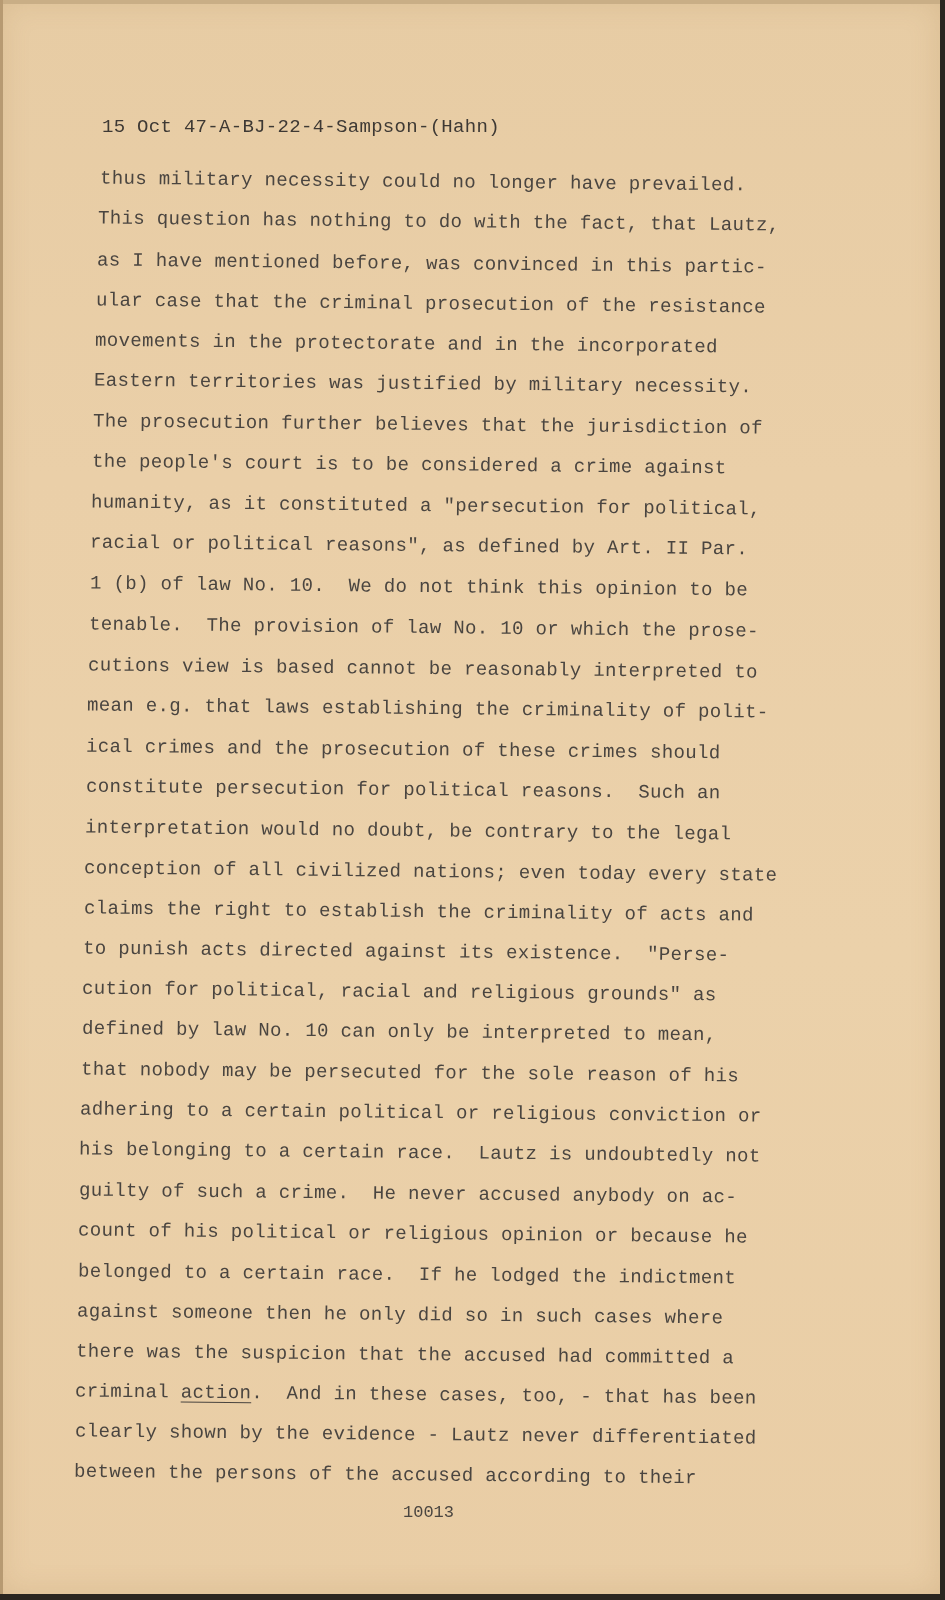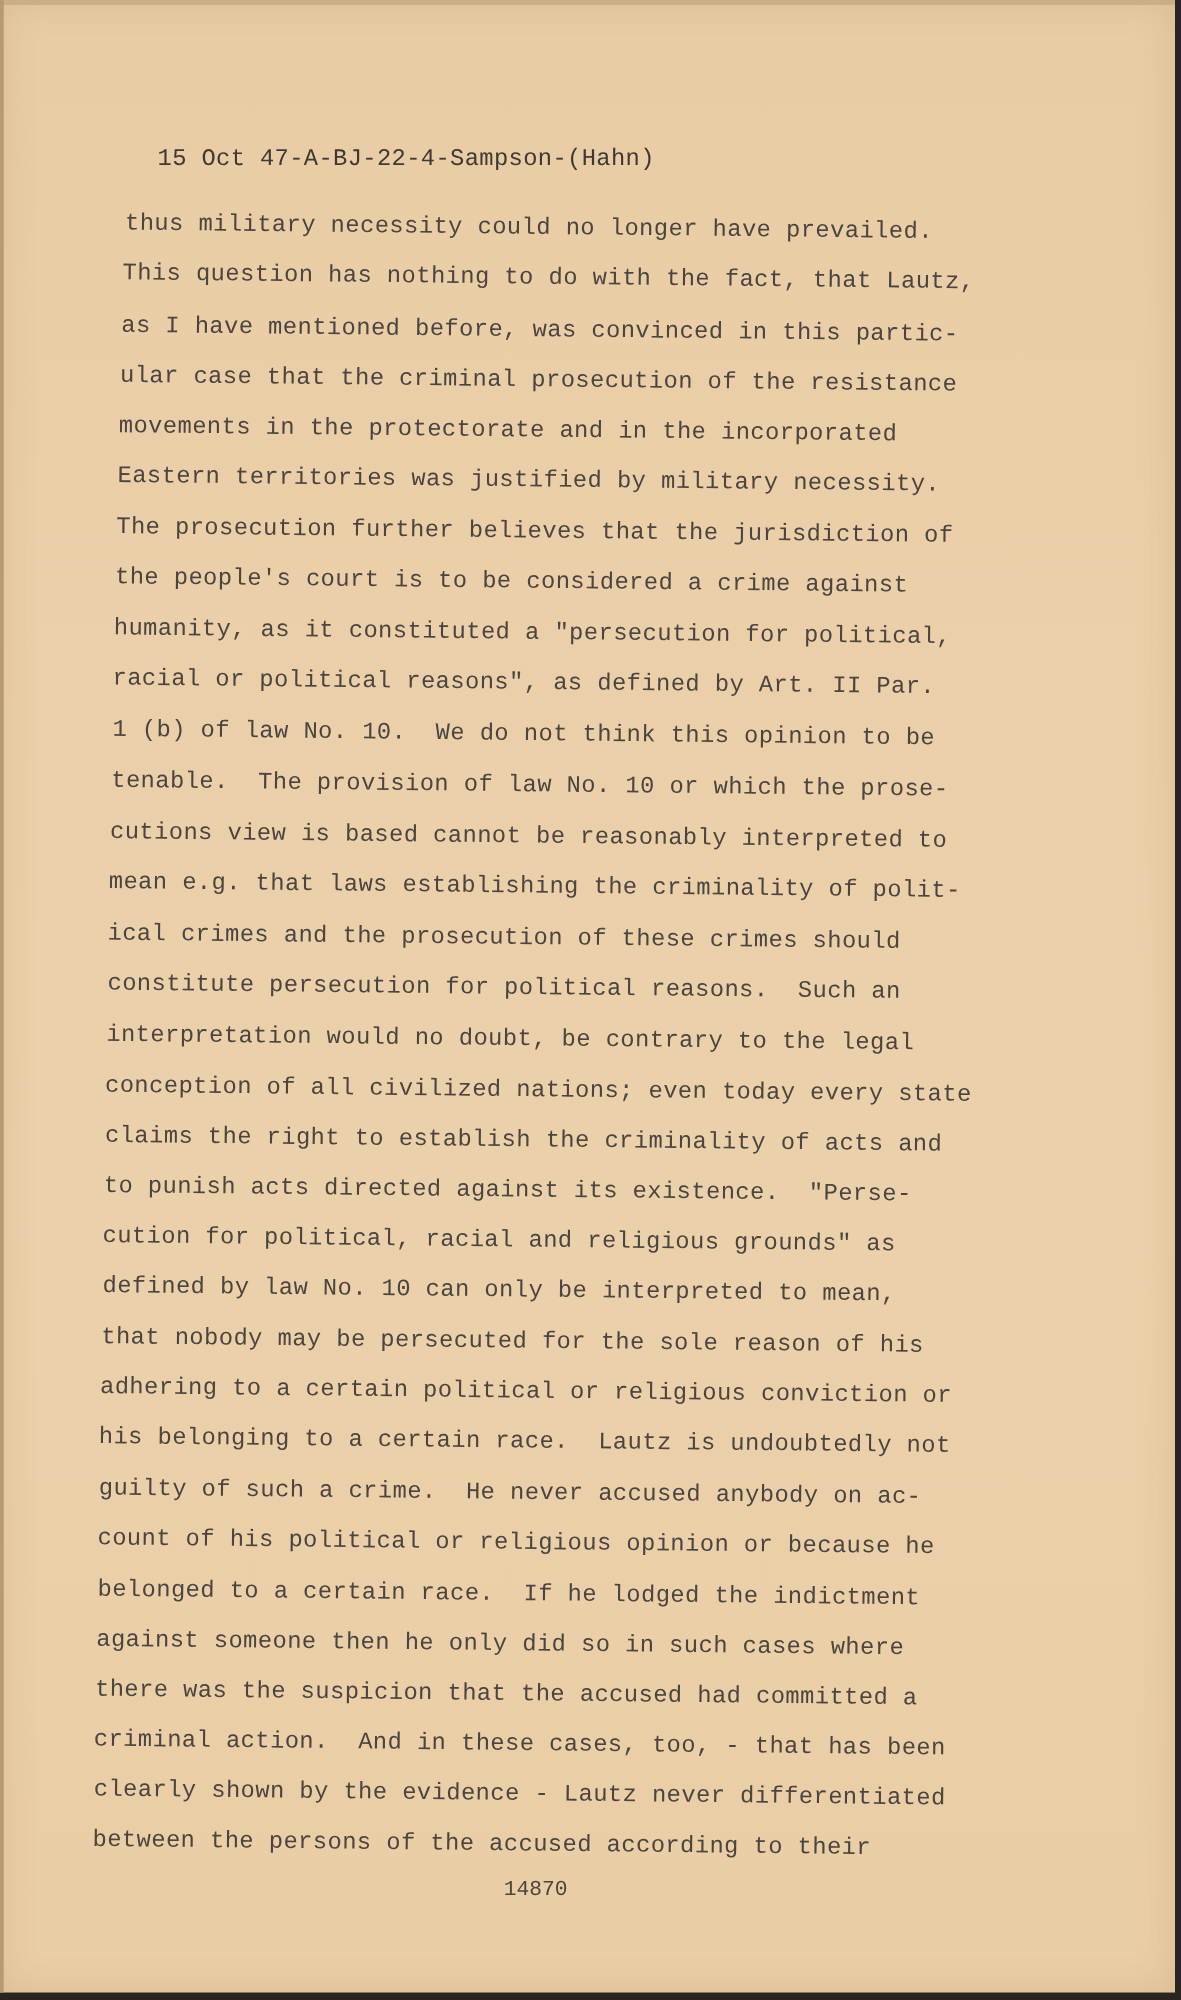--- a/index.html
+++ b/index.html
@@ -41,36 +41,36 @@
       letter-spacing: 0.3px;
       position: absolute;
       white-space: pre;
     }
     .header {
       left: 102px;
       top: 72px;
       line-height: 22px;
       color: #3e3934;
     }
-    .header div { white-space: pre; margin-left: 24px; }
+    .header div { white-space: pre; }
     .body-lines {
       left: 0;
       top: 0;
       width: 940px;
       height: 1594px;
     }
     .line {
       position: absolute;
       white-space: pre;
       font-family: "Liberation Mono", "DejaVu Sans Mono", monospace;
       font-size: 19px;
       color: #4a4540;
       letter-spacing: 0.35px;
     }
-    .u { text-underline-offset: 4px; }
+    .u { text-decoration: underline; text-underline-offset: 4px; }
     .page-number {
       position: absolute;
       left: 403px;
       top: 1503px;
       font-family: "Liberation Mono", "DejaVu Sans Mono", monospace;
       font-size: 17px;
       color: #4a4540;
     }
   </style>
 </head>
@@ -111,14 +111,14 @@
     <div class="line" style="left:79px;top:1183px;transform:rotate(0.6deg);">guilty of such a crime.  He never accused anybody on ac-</div>
     <div class="line" style="left:78px;top:1223px;transform:rotate(0.6deg);">count of his political or religious opinion or because he</div>
     <div class="line" style="left:78px;top:1264px;transform:rotate(0.6deg);">belonged to a certain race.  If he lodged the indictment</div>
     <div class="line" style="left:77px;top:1304px;transform:rotate(0.6deg);">against someone then he only did so in such cases where</div>
     <div class="line" style="left:76px;top:1344px;transform:rotate(0.6deg);">there was the suspicion that the accused had committed a</div>
     <div class="line" style="left:75px;top:1384px;transform:rotate(0.6deg);"><span>criminal </span><span class="u">action</span><span>.  And in these cases, too, - that has been</span></div>
     <div class="line" style="left:75px;top:1424px;transform:rotate(0.6deg);">clearly shown by the evidence - Lautz never differentiated</div>
     <div class="line" style="left:74px;top:1464px;transform:rotate(0.6deg);">between the persons of the accused according to their</div>
   </div>
 
-  <div class="page-number">14870</div>
+  <div class="page-number">10013</div>
 </div>
 
 </body></html>

